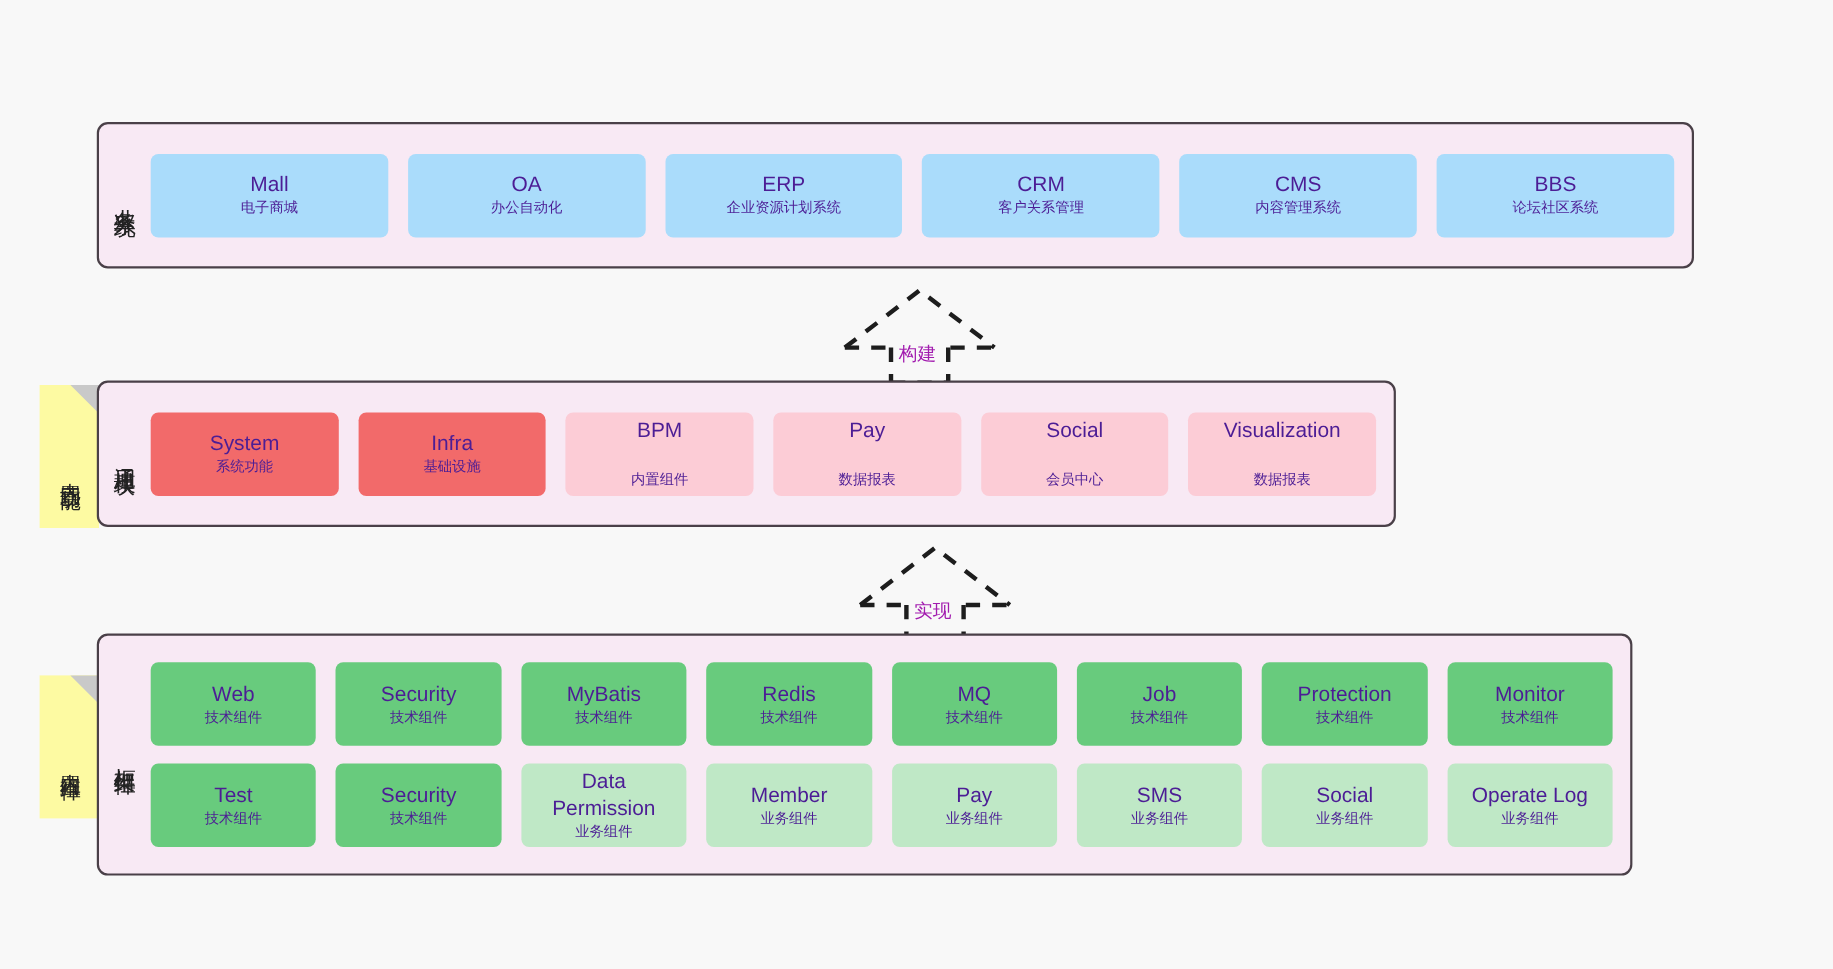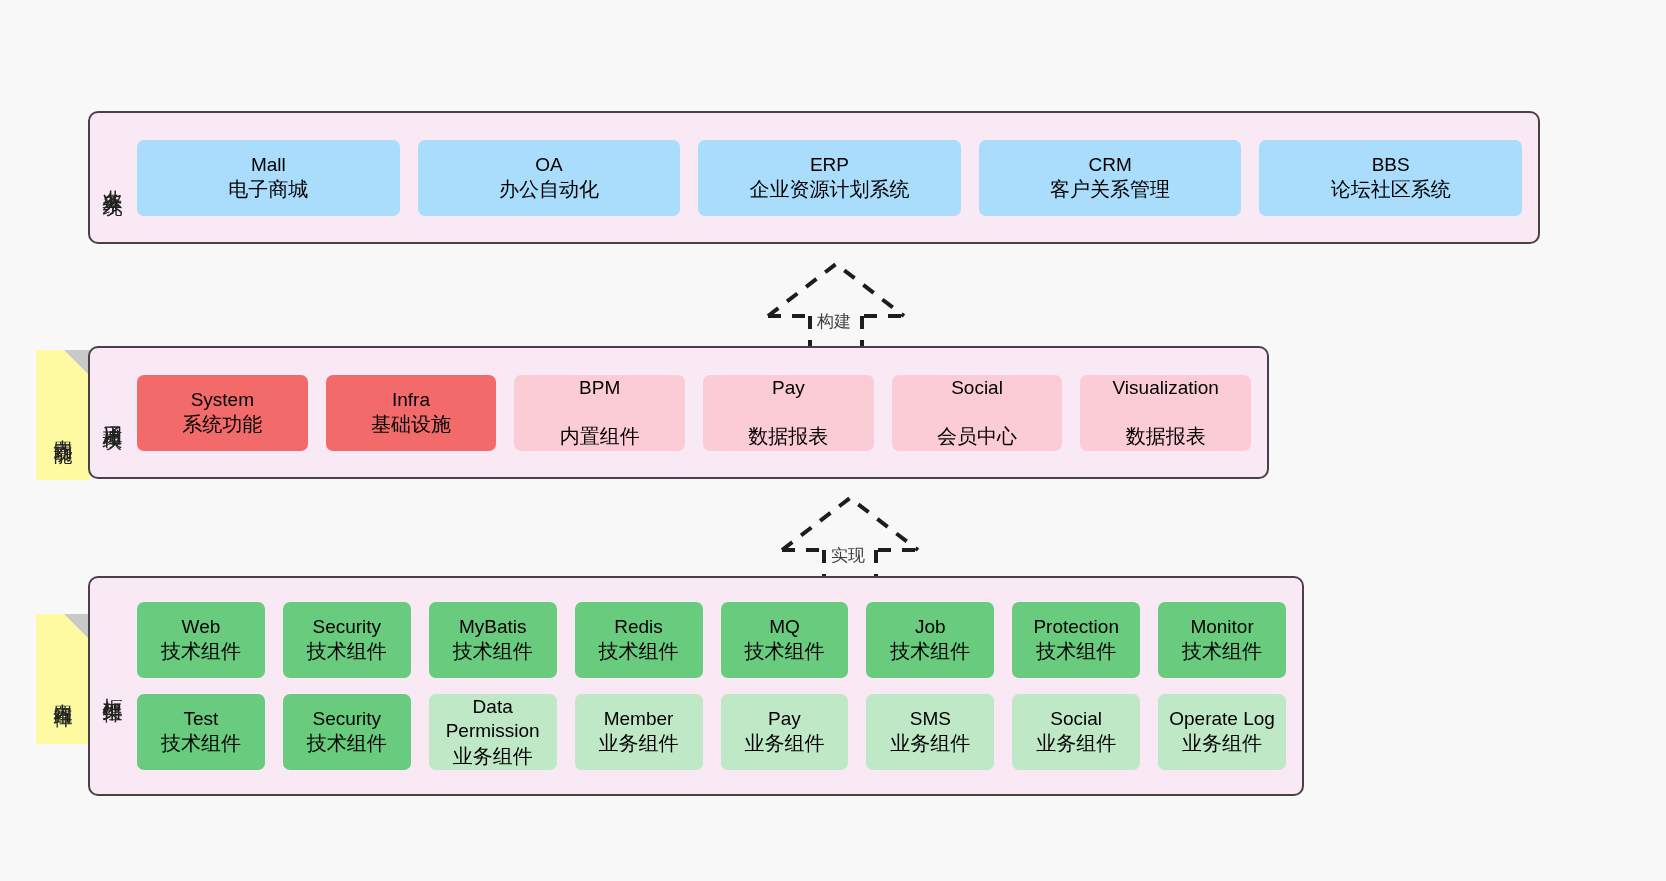--- a/index.html
+++ b/index.html
@@ -58,27 +58,27 @@
 
   
   .node {
     flex: 1 1 0;
     border-radius: 7px;
     display: flex;
     flex-direction: column;
     align-items: center;
     justify-content: center;
     text-align: center;
-    color: #000000;
+    color: #4c1d95;
     line-height: 1.28;
     padding: 6px 4px;
     user-select: none;
   }
   .node .en  { font-size: 19px; }
-  .node .cn  { font-size: 20px; text-align: center; }
+  .node .cn  { font-size: 13px; text-align: center; }
 
   .biz      { background: #aadcfb; height: 76px; }
   .mod-dark { background: #f26a6a; height: 76px; }
   .mod-light{ background: #fcccd6; height: 76px; gap: 24px; }
   .comp-tech{ background: #68cb7d; height: 76px; }
   .comp-biz { background: #bfe8c6; height: 76px; }
 
   
   .sticky {
     position: absolute;
@@ -104,21 +104,21 @@
     border-top: 26px solid #c9c9c9;
     border-left: 26px solid transparent;
   }
 
   
   .uml-arrow { position: absolute; }
   .uml-arrow svg { display: block; overflow: visible; }
   .uml-label {
     position: absolute;
     font-size: 17px;
-    color: #404040;
+    color: #a21caf;
     background: #f8f8f8;
     padding: 0 3px;
     white-space: nowrap;
     user-select: none;
   }
 </style>
 </head>
 <body>
 
 <div id="canvas">
@@ -135,20 +135,24 @@
           <span class="en">OA</span>
           <span class="cn">办公自动化</span>
         </div>
         <div class="node biz">
           <span class="en">ERP</span>
           <span class="cn">企业资源计划系统</span>
         </div>
         <div class="node biz">
           <span class="en">CRM</span>
           <span class="cn">客户关系管理</span>
+        </div>
+        <div class="node biz">
+          <span class="en">CMS</span>
+          <span class="cn">内容管理系统</span>
         </div>
         <div class="node biz">
           <span class="en">BBS</span>
           <span class="cn">论坛社区系统</span>
         </div>
       </div>
     </div>
   </div>
 
   <div class="uml-arrow" style="left:758px; top:258px;">
@@ -206,21 +210,21 @@
       <path d="M 52 58 L 52 90 M 104 58 L 104 90 M 52 90 L 104 90" fill="none" stroke="#1d1d1d" stroke-width="4" stroke-dasharray="13 11"></path>
     </svg>
     <div class="uml-label" style="left:56px; top:52px;">实现</div>
   </div>
 
   <div class="sticky" style="left:36px; top:614px; height:130px;">
     <div class="fold"></div>
     <div class="sticky-text">内置组件</div>
   </div>
 
-  <div class="layer" id="layer-framework" style="left:88px; top:576px; width:1216px; height:220px;">
+  <div class="layer" id="layer-framework" style="left:88px; top:576px; width:1396px; height:220px;">
     <div class="layer-title">框架组件</div>
     <div class="layer-body">
 
       <div class="row">
         <div class="node comp-tech">
           <span class="en">Web</span>
           <span class="cn">技术组件</span>
         </div>
         <div class="node comp-tech">
           <span class="en">Security</span>

